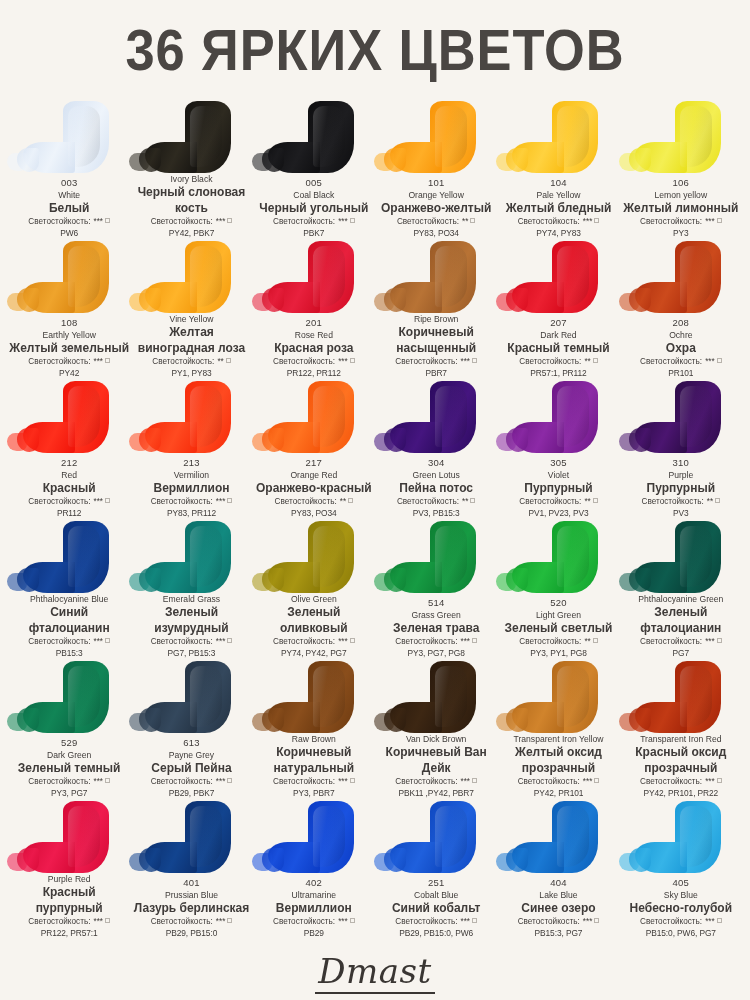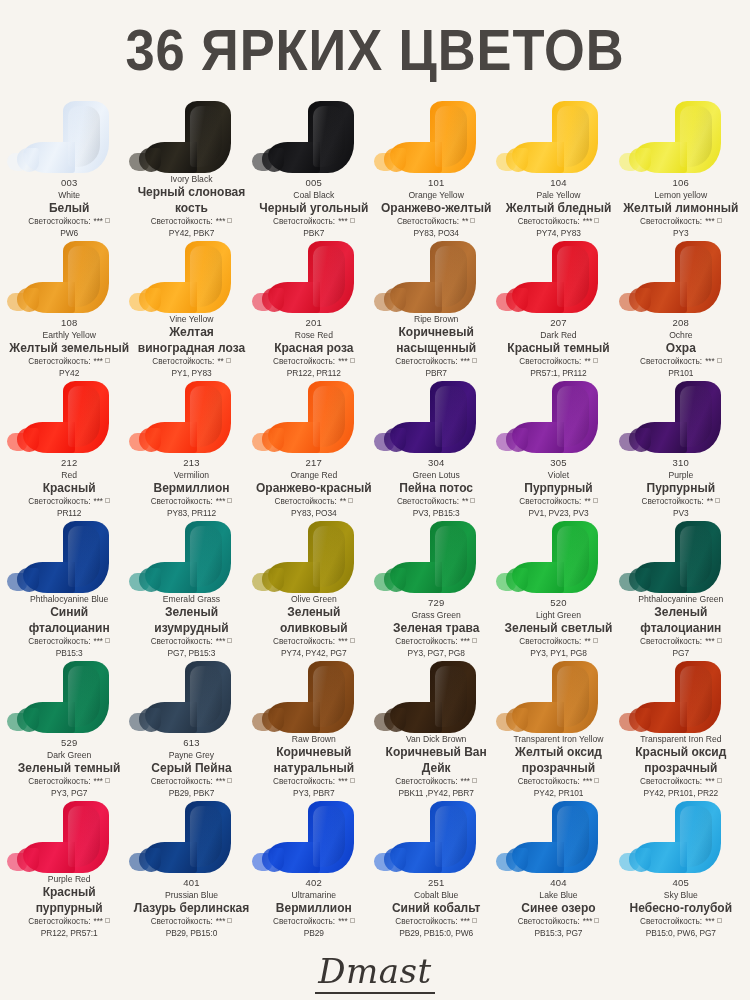--- a/index.html
+++ b/index.html
@@ -465,21 +465,21 @@
       </div>
     </div>
     <div class="cell">
       <div class="swatch-wrap">
         <div class="stroke" style="background: linear-gradient(115deg, rgb(13, 127, 51) 0%, rgb(22, 155, 67) 55%, rgb(13, 127, 51) 100%);">
           <div class="tail" style="background: rgb(22, 155, 67);"></div>
           <div class="gloss"></div>
         </div>
       </div>
       <div class="labels">
-        <div class="code">729</div>
+        <div class="code">514</div>
         <div class="en">Grass Green</div>
         <div class="ru">Зеленая трава</div>
         <div class="lf"><span>Светостойкость:</span><span style="margin-left: 3px;">***</span><span class="box"></span></div>
         <div class="pig">PY3, PG7, PG8</div>
       </div>
     </div>
     <div class="cell">
       <div class="swatch-wrap">
         <div class="stroke" style="background: linear-gradient(115deg, rgb(18, 160, 44) 0%, rgb(35, 188, 61) 55%, rgb(18, 160, 44) 100%);">
           <div class="tail" style="background: rgb(35, 188, 61);"></div>

